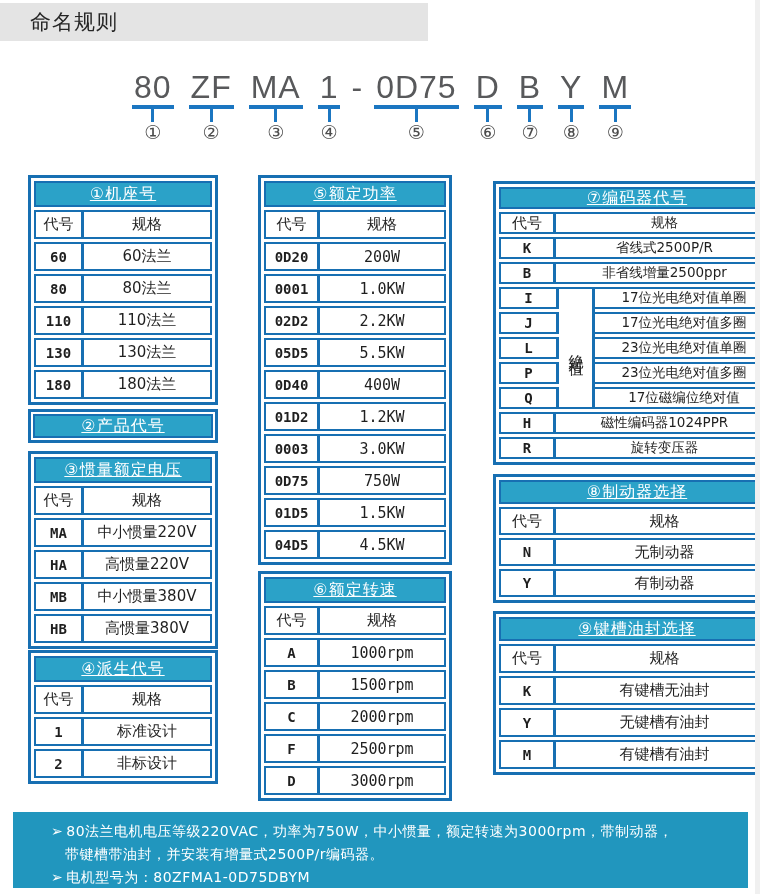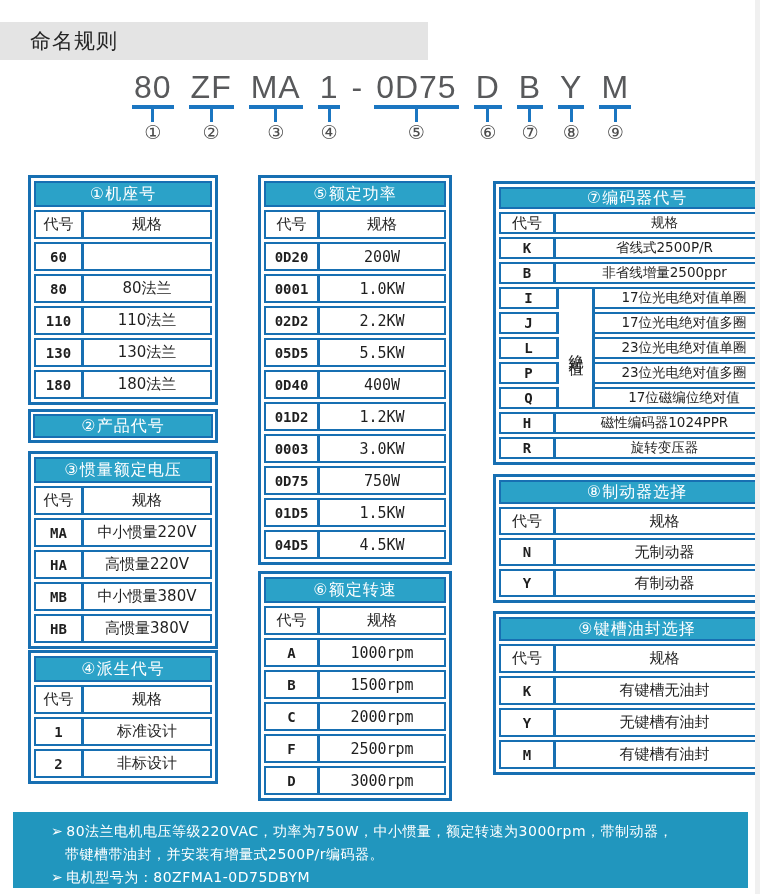--- a/index.html
+++ b/index.html
@@ -6,21 +6,21 @@
     --header-teal:#2ba2c8; --note-teal:#2196be; --border-blue:#176fb2;
     --underline-blue:#1b76c1; --title-bar-gray:#e4e4e4; --cell-text:#1f1f1f;
     --model-text:#58595b;
   }
   *{margin:0;padding:0;box-sizing:border-box;}
   body{background:#fff;font-family:"DejaVu Sans",sans-serif;}
   .page{position:relative;width:760px;height:894px;background:#fff;overflow:hidden;}
   .page-edge{position:absolute;right:0;top:0;width:5px;height:100%;background:#f0f0f0;}
 
   
-  .title-bar{position:absolute;left:0;top:22px;width:428px;height:38px;background:var(--title-bar-gray);
+  .title-bar{position:absolute;left:0;top:3px;width:428px;height:38px;background:var(--title-bar-gray);
     display:flex;align-items:center;padding-left:30px;}
   .title-bar span{font-size:21px;color:#252525;font-weight:500;letter-spacing:1px;}
 
   
   .model-row{position:absolute;left:132px;top:70px;display:flex;align-items:flex-start;gap:15px;}
   .seg{display:flex;flex-direction:column;align-items:center;}
   .seg-text{font-family:"Liberation Sans","DejaVu Sans",sans-serif;font-size:32px;color:var(--model-text);
     line-height:34px;padding:0 2px;letter-spacing:1px;}
   .seg-line{align-self:stretch;height:4px;background:var(--underline-blue);margin-top:1px;}
   .seg-tick{width:3px;height:13px;background:var(--underline-blue);margin:0 auto;}
@@ -29,21 +29,21 @@
 
   
   .col{position:absolute;}
   .col1{left:28px;top:175px;width:190px;}
   .col2{left:258px;top:175px;width:194px;}
   .col3{left:493px;top:181px;width:288px;}
 
   
   .tbl{border:3px solid var(--border-blue);background:#fff;padding:3px;}
   .thead{background:var(--header-teal);border:2px solid var(--border-blue);color:#fff;text-align:center;
-    font-size:16px;letter-spacing:1px;height:26px;display:flex;align-items:center;justify-content:center;margin-bottom:3px;}
+    font-size:16px;letter-spacing:1px;height:26px;display:flex;align-items:center;justify-content:center;margin-bottom:3px;text-decoration:underline;}
   .tbl-solo{border:3px solid var(--border-blue);padding:2px;}
   .tbl-solo .thead{margin-bottom:0;height:24px;}
   .trow{display:flex;border:2px solid var(--border-blue);background:#fff;}
   .trow + .trow, .trow + .enc-group, .enc-group + .trow{margin-top:3px;}
   .tc{display:flex;align-items:center;justify-content:center;}
   .tc-code{border-right:3px solid var(--border-blue);font-family:"DejaVu Sans Mono","Liberation Mono",monospace;
     font-weight:700;font-size:14px;color:var(--cell-text);flex:0 0 auto;}
   .tc-spec{flex:1;font-size:15px;color:var(--cell-text);}
   .tc-spec.mono{font-family:"DejaVu Sans Mono","Liberation Mono",monospace;font-size:15px;font-weight:500;border-radius:6px;}
   .tc-code.lab{font-family:"DejaVu Sans",sans-serif;font-weight:400;font-size:15px;}
@@ -148,20 +148,21 @@
 
   <div class="col col1">
     <div class="tbl">
       <div class="thead">①机座号</div>
       <div class="trow">
         <div class="tc tc-code lab">代号</div>
         <div class="tc tc-spec">规格</div>
       </div>
       <div class="trow">
         <div class="tc tc-code">60</div>
+        <div class="tc tc-spec">60法兰</div>
       </div>
       <div class="trow">
         <div class="tc tc-code">80</div>
         <div class="tc tc-spec">80法兰</div>
       </div>
       <div class="trow">
         <div class="tc tc-code">110</div>
         <div class="tc tc-spec">110法兰</div>
       </div>
       <div class="trow">

